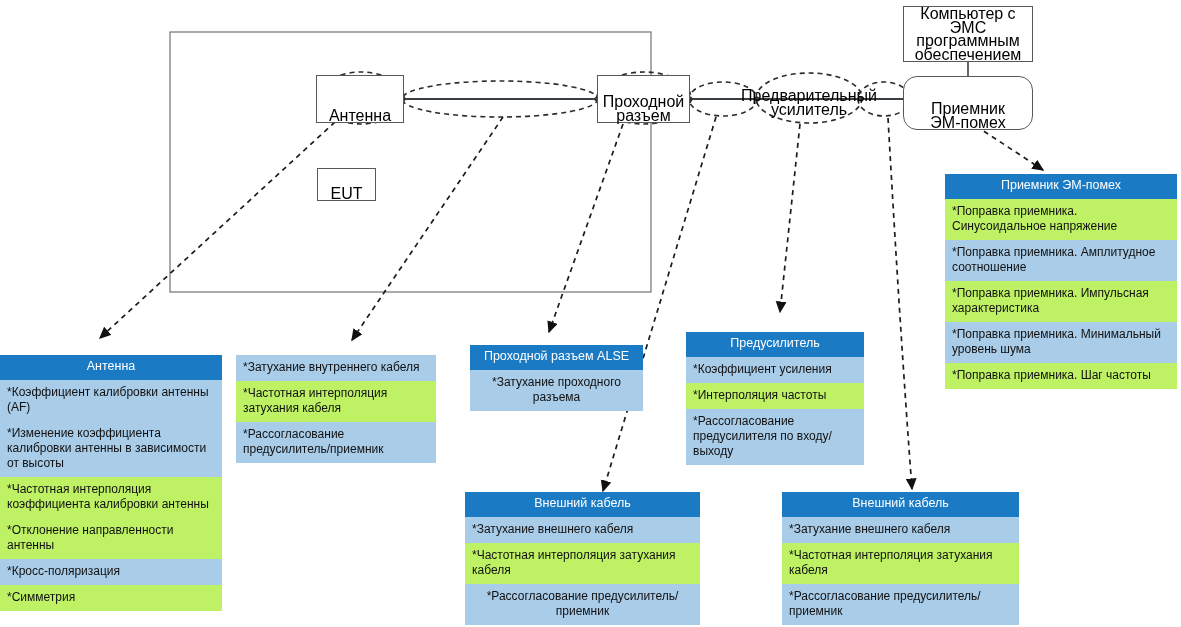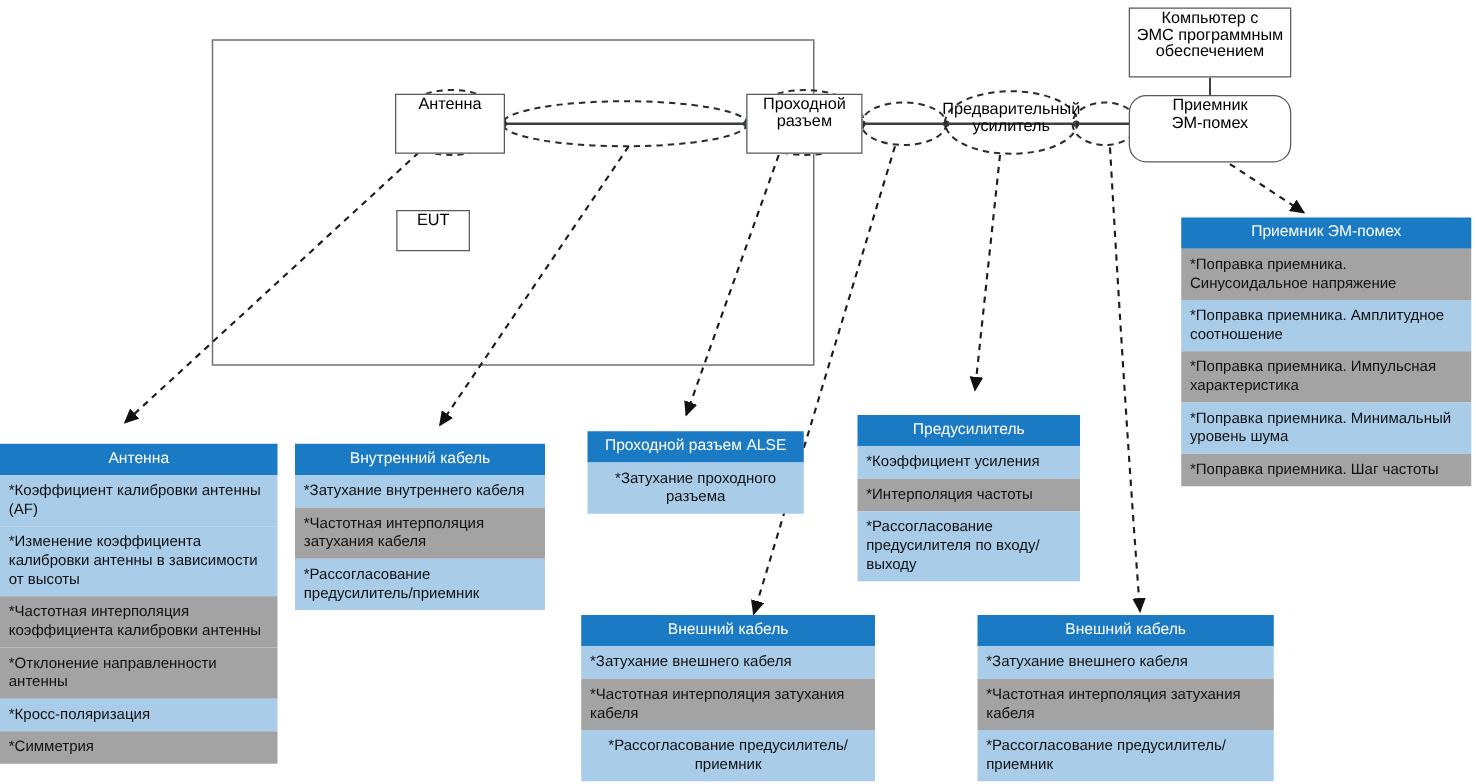--- a/index.html
+++ b/index.html
@@ -5,32 +5,32 @@
   html,body{margin:0;padding:0;background:#ffffff;}
   body{width:1181px;height:627px;position:relative;overflow:hidden;
        font-family:"Liberation Sans","DejaVu Sans",sans-serif;color:#000;}
   #stage{position:absolute;left:0;top:0;width:1181px;height:627px;}
 
   
   #wires{position:absolute;left:0;top:0;width:1181px;height:627px;}
 
   
   .wbox{position:absolute;background:#ffffff;border:1px solid #555a5e;
-        box-sizing:border-box;display:flex;align-items:flex-start;
-        justify-content:center;text-align:center;font-size:13px;
+        box-sizing:border-box;display:flex;align-items:flex-end;
+        justify-content:center;text-align:center;font-size:16px;
         line-height:13.5px;z-index:3;}
   .wbox.noborder{border:none;background:transparent;}
 
   
   .panel{position:absolute;z-index:4;box-sizing:border-box;}
   .panel .hd{background:#1b7ac4;color:#ffffff;text-align:center;
              font-size:12.5px;line-height:15.5px;padding:4px 4px 5px;}
   .panel .row{font-size:12px;line-height:15px;padding:5px 7px 6px;color:#111;}
   .panel .row.a{background:#a9cce9;}
-  .panel .row.b{background:#a3a3a3;}
+  .panel .row.b{background:#bef264;}
   .panel .row.center{text-align:center;}
 </style>
 </head>
 <body>
 
 <div id="stage">
 
   <svg id="wires" viewBox="0 0 1181 627">
     <defs>
       <marker id="ah" markerWidth="9" markerHeight="9" refX="6.2" refY="3.2" orient="auto" markerUnits="strokeWidth">
@@ -109,21 +109,20 @@
     <div class="hd">Антенна</div>
     <div class="row a">*Коэффициент калибровки антенны (AF)</div>
     <div class="row a">*Изменение коэффициента калибровки антенны в зависимости от высоты</div>
     <div class="row b">*Частотная интерполяция коэффициента калибровки антенны</div>
     <div class="row b">*Отклонение направленности антенны</div>
     <div class="row a">*Кросс-поляризация</div>
     <div class="row b">*Симметрия</div>
   </div>
 
   <div class="panel" style="left:236px;top:355px;width:200px;">
-    <div class="hd">Внутренний кабель</div>
     <div class="row a">*Затухание внутреннего кабеля</div>
     <div class="row b">*Частотная интерполяция затухания кабеля</div>
     <div class="row a">*Рассогласование предусилитель/приемник</div>
   </div>
 
   <div class="panel" style="left:470px;top:345px;width:173px;">
     <div class="hd">Проходной разъем ALSE</div>
     <div class="row a center">*Затухание проходного разъема</div>
   </div>
 

